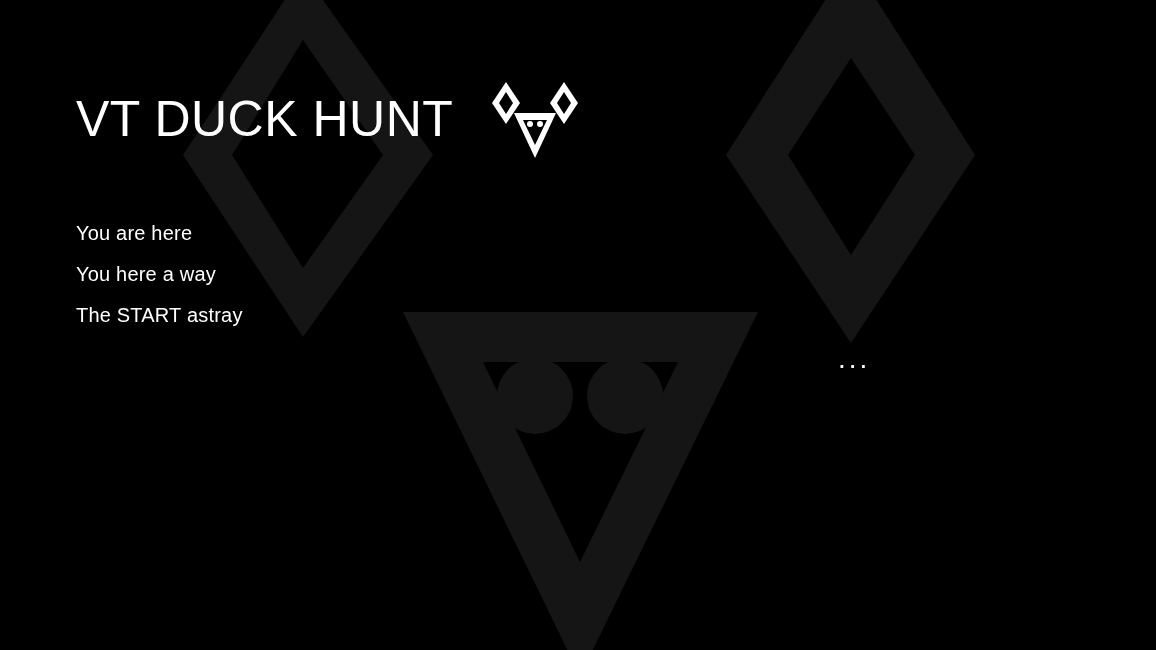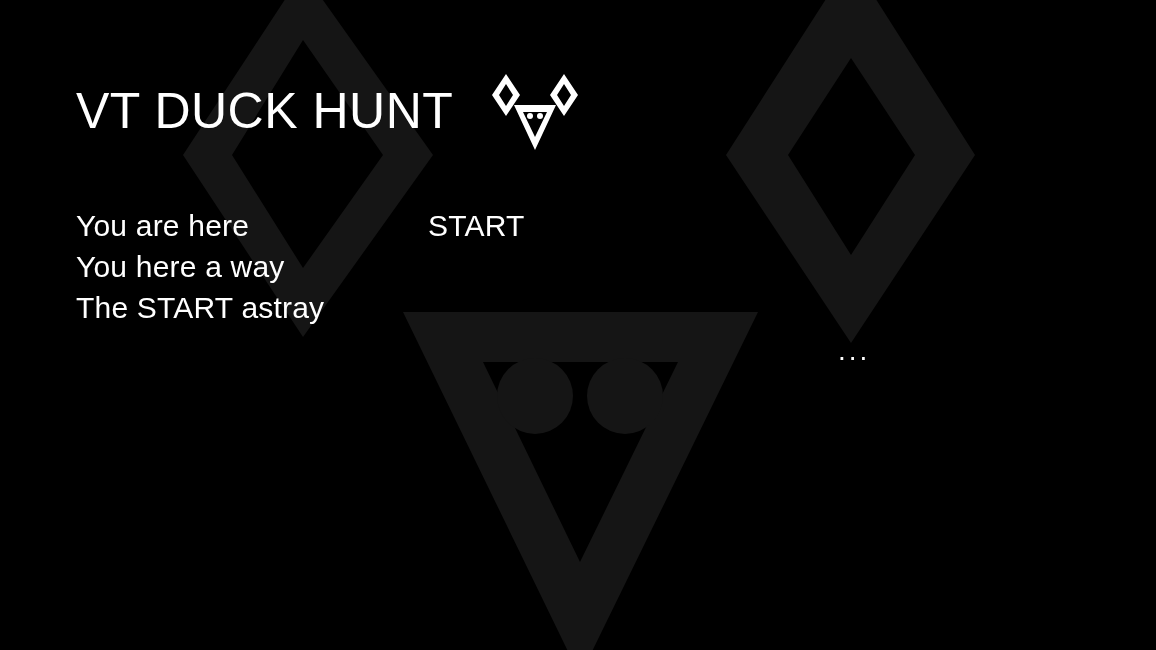--- a/index.html
+++ b/index.html
@@ -32,21 +32,21 @@
     width: 1156px;
     height: 650px;
     z-index: 0;
     pointer-events: none;
   }
 
   
   #content {
     position: absolute;
     left: 0;
-    top: 0;
+    top: 8px;
     width: 1156px;
     height: 584px;
     z-index: 2;
   }
 
   
   .header-row {
     position: absolute;
     left: 76px;
     top: 72px;
@@ -83,21 +83,21 @@
   .col-left {
     width: 352px;
   }
 
   .col-right {
     width: 420px;
   }
 
   .line {
     color: #ffffff;
-    font-size: 30px;
+    font-size: 20px;
     font-weight: 300;
     line-height: 41px;
     letter-spacing: 0.2px;
     white-space: nowrap;
   }
 
   .ellipsis-mark {
     position: absolute;
     left: 838px;
     top: 330px;
@@ -151,21 +151,20 @@
 
     <div class="lines-block">
 
       <div class="col-left">
         <div class="line">You are here</div>
         <div class="line">You here a way</div>
         <div class="line">The START astray</div>
       </div>
 
       <div class="col-right">
-        <div class="line">START</div>
       </div>
 
     </div>
 
     <div class="ellipsis-mark">...</div>
 
   </div>
 </div>
 
 </body></html>

